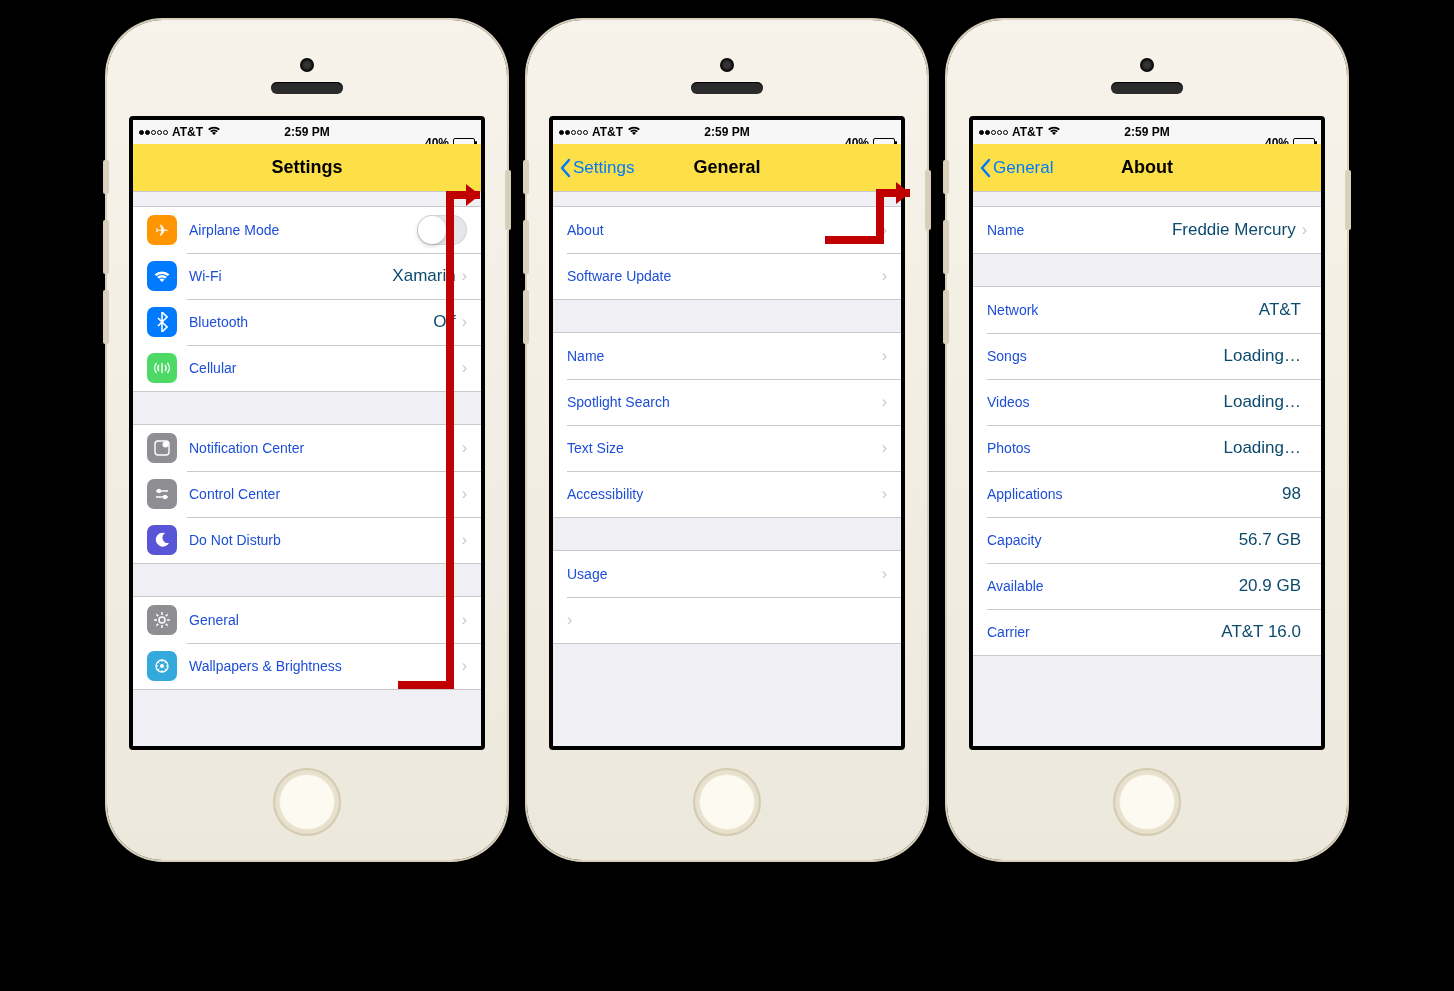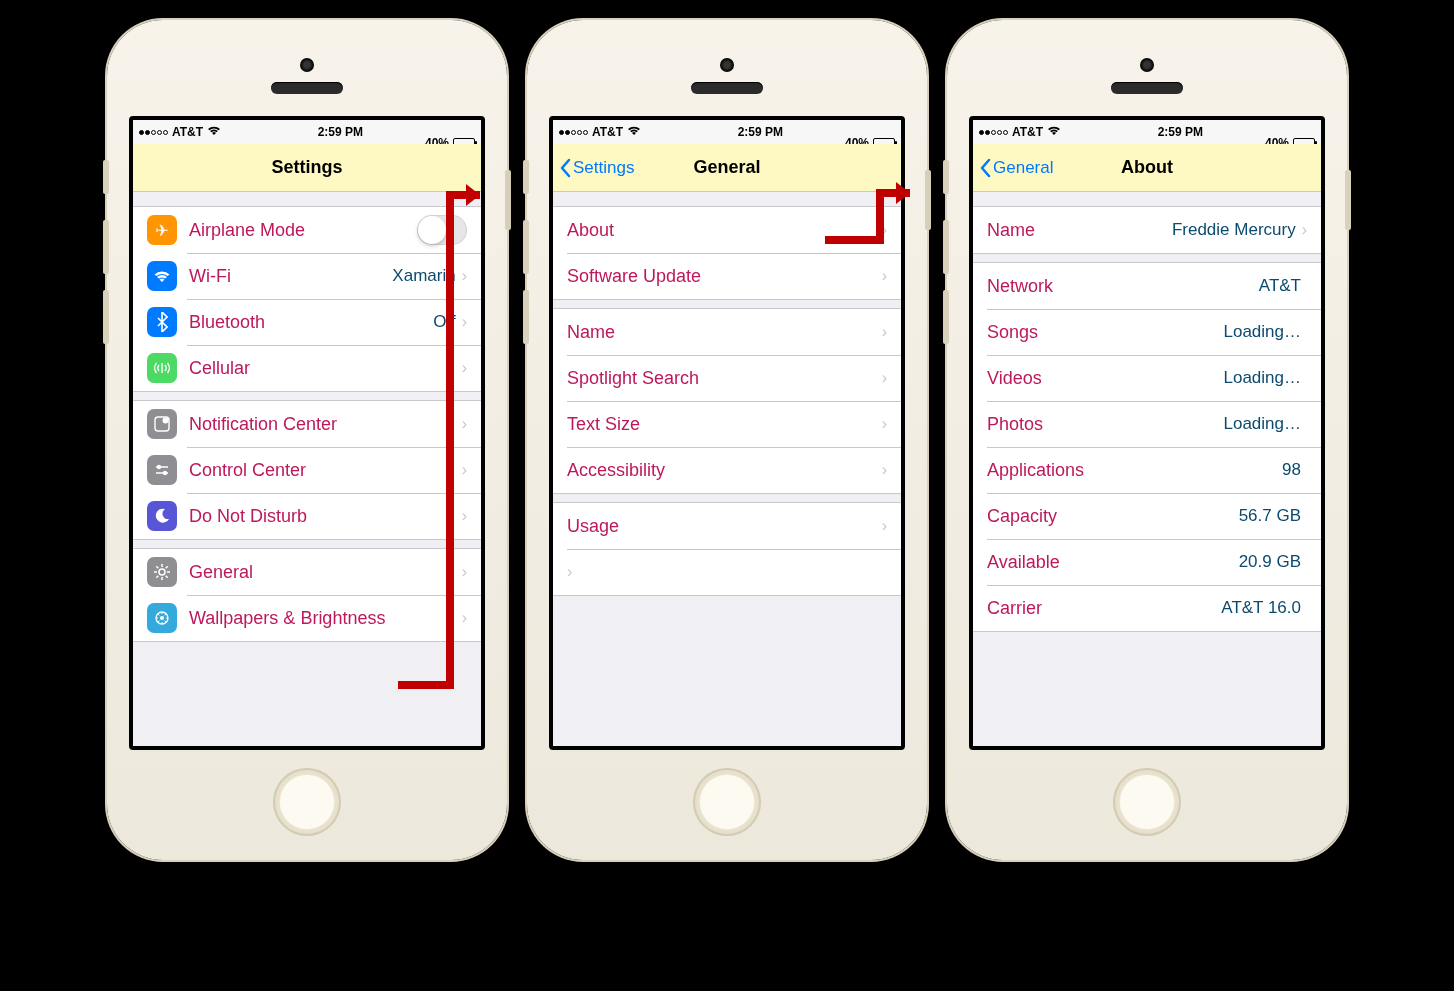--- a/index.html
+++ b/index.html
@@ -64,69 +64,69 @@
   
   .statusbar {
     height:24px;
     background:#f7f7f8;
     display:flex; align-items:center;
     font-size:12px; font-weight:600;
     padding:0 6px;
     color:#000;
   }
   .sb-left { display:flex; align-items:center; gap:4px; flex:1;}
-  .sb-center { flex:1; text-align:right;}
+  .sb-center { flex:1; text-align:center;}
   .sb-rightside { flex:1; display:flex; justify-content:flex-end; align-items:center; gap:4px;margin-top:21px;}
   .dots { display:flex; gap:1px;}
   .dot { width:5px;height:5px;border-radius:50%;border:1px solid #000;}
   .dot.filled{background:#000;}
   .battery {
     width:22px;height:10px;border:1px solid #000;border-radius:2px;position:relative;
   }
   .battery::after{content:"";position:absolute;right:-3px;top:2px;width:2px;height:4px;background:#000;border-radius:1px;}
   .battery-fill{height:100%;background:#000;width:40%;}
 
   
   .navbar {
     height:48px;
-    background:#fef9c3;
+    background:#fde047;
     border-bottom:1px solid #c8c7cc;
     position:relative;
     display:flex; align-items:center; justify-content:center;
   }
   .navtitle { font-size:18px; font-weight:600; color:#000;}
   .navback {
     position:absolute; left:6px; top:0; bottom:0;
     display:flex; align-items:center;
     color:#007aff; font-size:17px;
     cursor:pointer;
   }
   .navback svg{margin-right:2px;}
 
   .content { flex:1; overflow:hidden; background:#efeff4;}
-  .group { margin-top:8px; background:#fff; border-top:1px solid #c8c7cc; border-bottom:1px solid #c8c7cc;}
+  .group { margin-top:32px; background:#fff; border-top:1px solid #c8c7cc; border-bottom:1px solid #c8c7cc;}
   .group:first-child{margin-top:14px;}
   .row {
     display:flex; align-items:center;
     min-height:46px;
     padding:0 14px 0 14px;
     position:relative;
     cursor:pointer;
   }
   .row + .row::before{
     content:""; position:absolute; left:14px; right:0; top:0; height:1px; background:#c8c7cc;
   }
   .row.with-icon + .row.with-icon::before{ left:54px;}
   .row .icon {
     width:30px;height:30px;border-radius:7px;
     margin-right:12px;
     display:flex;align-items:center;justify-content:center;
     color:#fff; font-size:16px;
   }
-  .row .label { flex:1; font-size:18px; color:#be185d;}
+  .row .label { flex:1; font-size:14px; color:#1d4ed8;}
   .row .value { font-size:17px; color:#0c4a6e; margin-right:6px;}
   .row .chev { color:#c7c7cc;}
   .toggle {
     width:50px;height:30px;border-radius:15px;background:#e5e5ea;position:relative;
     box-shadow: inset 0 0 0 1px #d4d4d9;
   }
   .toggle .knob{
     position:absolute; left:1px; top:1px; width:28px;height:28px;border-radius:50%;
     background:#fff; box-shadow:0 2px 4px rgba(0,0,0,.2);
   }

